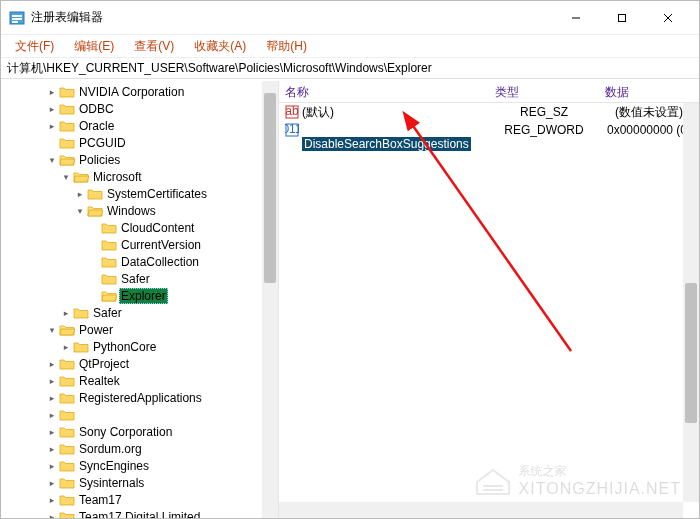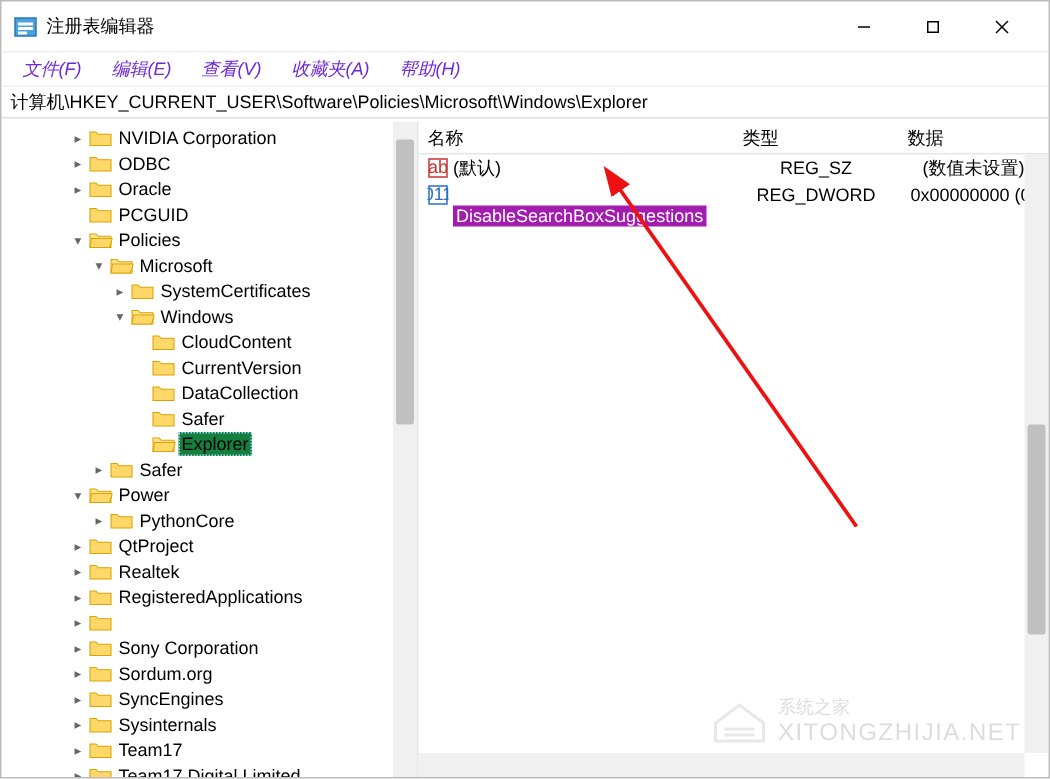--- a/index.html
+++ b/index.html
@@ -3,42 +3,42 @@
 <meta charset="utf-8">
 <style>
   * { box-sizing: border-box; margin: 0; padding: 0; font-family: "Segoe UI", "Microsoft YaHei", sans-serif; font-size: 12px; }
   body { width: 700px; height: 519px; background: #fff; border: 1px solid #bbb; position: relative; overflow: hidden; }
   .titlebar { height: 34px; display: flex; align-items: center; padding: 0 8px; border-bottom: 1px solid #eee; }
   .titlebar .app-icon { width: 16px; height: 16px; margin-right: 6px; display: inline-block; }
   .titlebar .title { flex: 0 0 auto; font-size: 12px; color: #000; }
   .titlebar .spacer { flex: 1; }
   .winbtn { width: 46px; height: 34px; display: flex; align-items: center; justify-content: center; color: #000; }
   .menubar { height: 22px; display: flex; align-items: center; padding: 0 6px; gap: 4px; }
-  .menubar .mitem { padding: 2px 8px; color: #6d28d9; font-style: italic; }
+  .menubar .mitem { padding: 2px 8px; color: #c2410c; }
   .pathbar { height: 22px; padding: 2px 6px; color: #000; border-top: 1px solid #eee; border-bottom: 1px solid #e0e0e0; }
   .main { position: absolute; top: 80px; left: 0; right: 0; bottom: 0; display: flex; }
   .tree { width: 278px; border-right: 1px solid #e5e5e5; overflow: hidden; position: relative; padding-top: 2px; }
   .tree-inner { padding-left: 2px; }
   .node { display: flex; align-items: center; height: 17px; white-space: nowrap; }
   .node .chev { width: 14px; text-align: center; color: #666; font-size: 9px; display: inline-block; }
   .node .foldicon { width: 16px; height: 14px; display: inline-flex; align-items: center; justify-content: center; margin-right: 2px; }
   .node .label { padding: 0 2px; }
   .node.selected .label { background: #15803d; border: 1px dotted #99d1ff; padding: 0 1px; }
   .scrollbar-v { position: absolute; right: 0; top: 0; bottom: 0; width: 16px; background: #f0f0f0; }
   .scrollbar-v .thumb { position: absolute; left: 2px; right: 2px; background: #c0c0c0; border-radius: 2px; }
   .list { flex: 1; position: relative; }
   .list-header { display: flex; height: 22px; border-bottom: 1px solid #e5e5e5; }
-  .list-header .col { padding: 3px 6px; color: #000000; border-right: 1px solid transparent; }
+  .list-header .col { padding: 3px 6px; color: #4c1d95; border-right: 1px solid transparent; }
   .col-name { width: 210px; }
   .col-type { width: 110px; }
   .col-data { flex: 1; }
   .row { display: flex; align-items: center; height: 18px; }
   .row .cell { padding: 1px 6px; white-space: nowrap; overflow: hidden; text-overflow: ellipsis; text-align: center; }
   .row .cell.col-name { display: flex; align-items: center; gap: 3px; }
-  .row.selected .cell.col-name .rowlabel { background: #a21caf; color: #fff; padding: 0 2px; margin-top: 28px; }
+  .row.selected .cell.col-name .rowlabel { background: #0c4a6e; color: #fff; padding: 0 2px; margin-top: 28px; }
   .valicon { width: 14px; height: 14px; display: inline-flex; align-items: center; justify-content: center; }
   .list .scrollbar-r { position: absolute; right: 0; top: 22px; bottom: 16px; width: 16px; background: #f0f0f0; }
   .list .scrollbar-r .thumb { position: absolute; left: 2px; right: 2px; top: 180px; height: 140px; background: #c0c0c0; border-radius: 2px; }
   .list .scrollbar-b { position: absolute; left: 0; right: 16px; bottom: 0; height: 16px; background: #f0f0f0; }
   .arrow { position: absolute; pointer-events: none; }
   .watermark { position: absolute; right: 18px; bottom: 20px; opacity: 0.22; color: #666; font-size: 16px; display: flex; align-items: center; gap: 6px; pointer-events:none; }
   .watermark .sub { font-size: 16px; letter-spacing: 1px; display:block; }
 </style>
 </head>
 <body>

